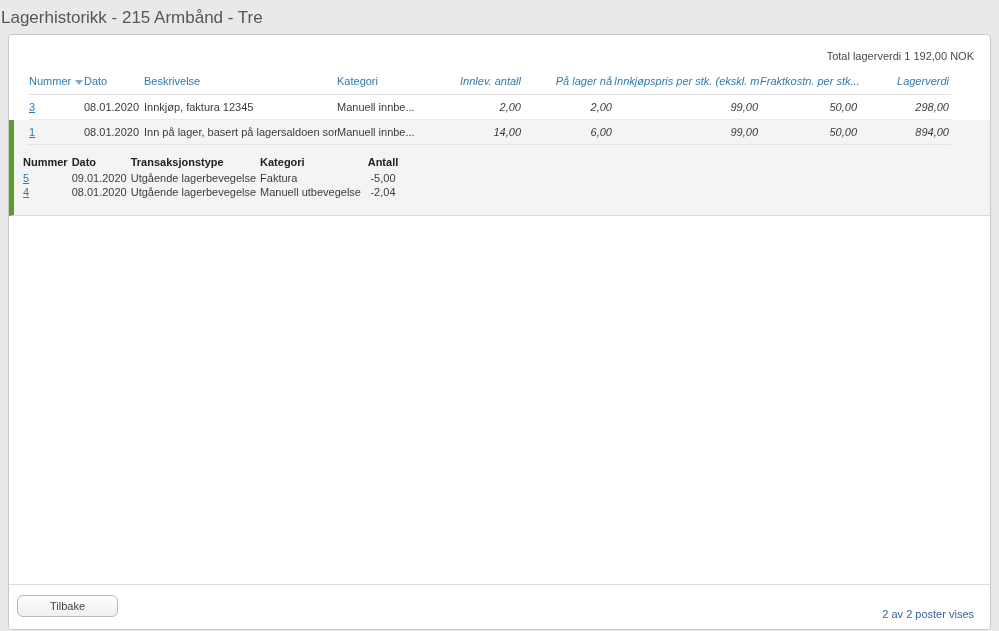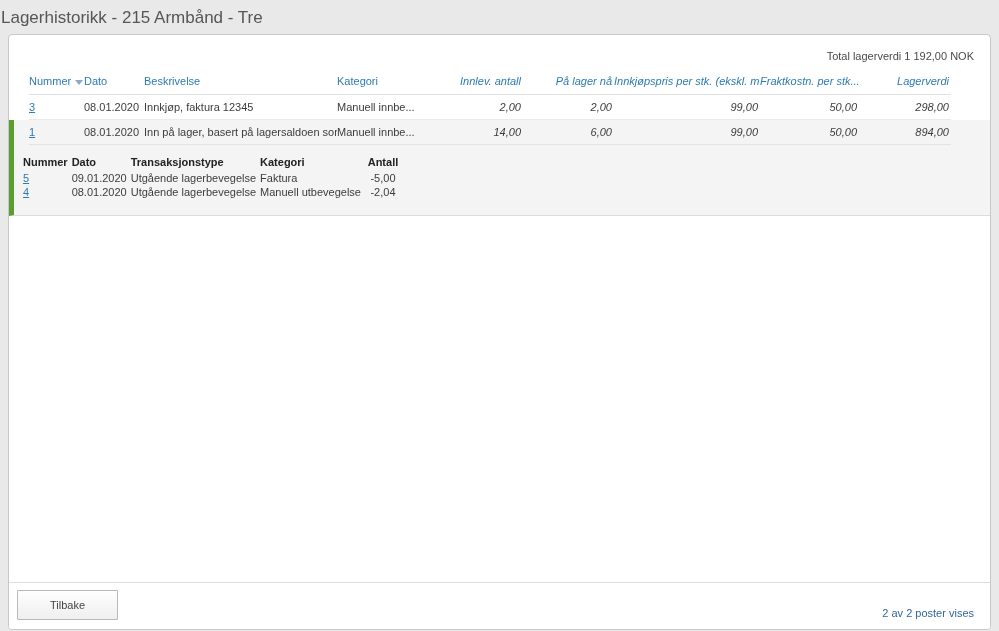--- a/index.html
+++ b/index.html
@@ -62,23 +62,23 @@
   .sub-table td { padding: 1px 4px 1px 0; color: #3c3c3c; white-space: nowrap; }
   .sub-table th.num, .sub-table td.num { text-align: center; }
   .filler { flex: 1; background: #fff; }
   .panel-footer {
     border-top: 1px solid #dedede;
     padding: 7px 16px 9px 8px;
     display: flex; align-items: center; justify-content: space-between;
     background: #fff;
   }
   .back-button {
-    width: 101px; height: 30px; font-size: 11px; color: #444;
+    width: 101px; height: 22px; font-size: 11px; color: #444;
     background: linear-gradient(#fefefe, #efefef);
-    border: 1px solid #b9b9b9; border-radius: 1px;
+    border: 1px solid #b9b9b9; border-radius: 6px;
     cursor: pointer; font-family: inherit;
   }
   .records-info { font-size: 11px; color: #336699; margin-top: 16px; }
 </style>
 </head>
 <body>
 
 <h1 class="page-title">Lagerhistorikk - 215 Armbånd - Tre</h1>
 
 <div class="panel">

